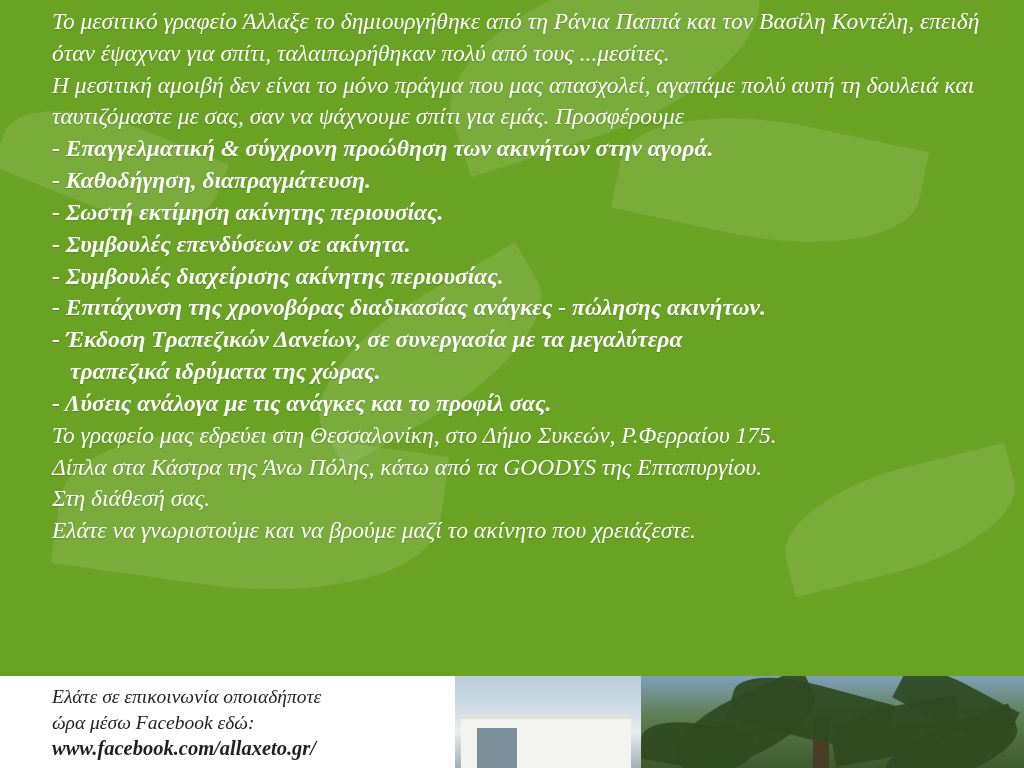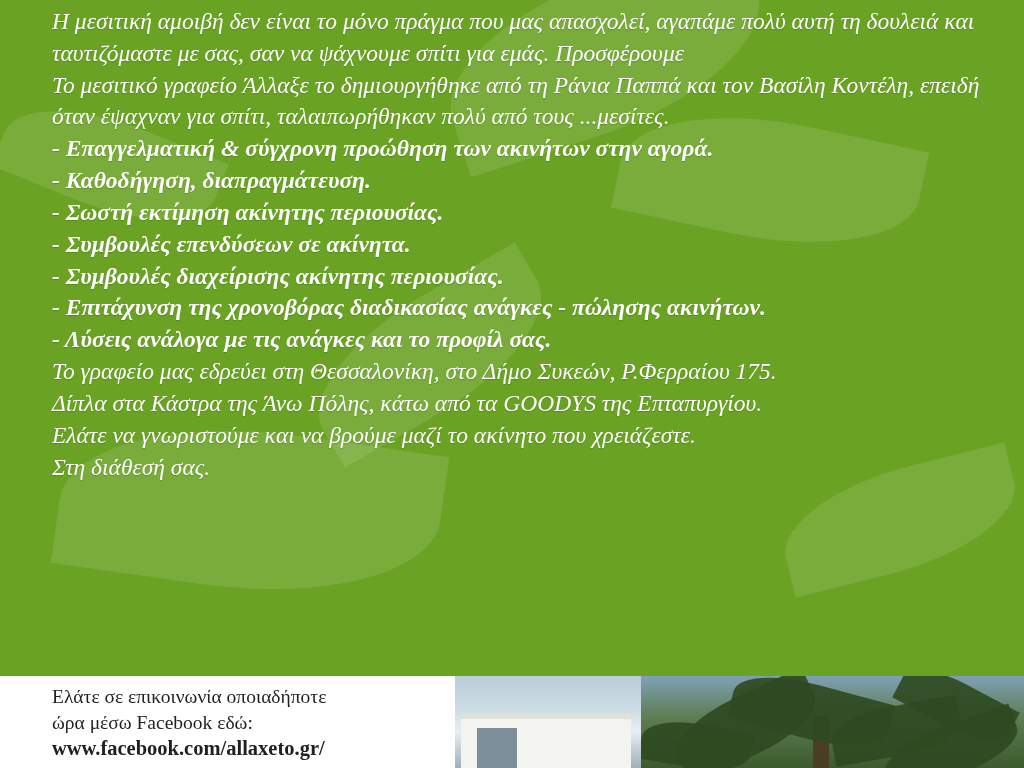--- a/index.html
+++ b/index.html
@@ -85,20 +85,21 @@
     overflow: hidden;
   }
   .footer-left {
     position: absolute;
     left: 52px;
     top: 8px;
     width: 400px;
     color: #231f20;
     font-size: 19.5px;
     line-height: 1.32;
+    font-style: italic;
   }
   .footer-left .fb-url {
     font-weight: bold;
     font-size: 20.5px;
   }
   
   .photo-strip {
     position: absolute;
     left: 455px;
     top: 0;
@@ -164,49 +165,53 @@
 
   <div class="green-panel">
     <div class="leaf l1"></div>
     <div class="leaf l2"></div>
     <div class="leaf l3"></div>
     <div class="leaf l4"></div>
     <div class="leaf l5"></div>
     <div class="leaf l6"></div>
 
     <div class="body-text">
+      <p class="para intro">Το μεσιτικό γραφείο Άλλαξε το δημιουργήθηκε από τη Ράνια Παππά και τον Βασίλη Κοντέλη, επειδή όταν έψαχναν για σπίτι, ταλαιπωρήθηκαν πολύ από τους ...μεσίτες.</p>
       <p class="para intro">Η μεσιτική αμοιβή δεν είναι το μόνο πράγμα που μας απασχολεί, αγαπάμε πολύ αυτή τη δουλειά και ταυτιζόμαστε με σας, σαν να ψάχνουμε σπίτι για εμάς. Προσφέρουμε</p>
-      <p class="para intro">Το μεσιτικό γραφείο Άλλαξε το δημιουργήθηκε από τη Ράνια Παππά και τον Βασίλη Κοντέλη, επειδή όταν έψαχναν για σπίτι, ταλαιπωρήθηκαν πολύ από τους ...μεσίτες.</p>
 
       <p class="bullet">
         <span>- Επαγγελματική &amp; σύγχρονη προώθηση των ακινήτων στην αγορά.</span>
       </p>
       <p class="bullet">
         <span>- Καθοδήγηση, διαπραγμάτευση.</span>
       </p>
       <p class="bullet">
         <span>- Σωστή εκτίμηση ακίνητης περιουσίας.</span>
       </p>
       <p class="bullet">
         <span>- Συμβουλές επενδύσεων σε ακίνητα.</span>
       </p>
       <p class="bullet">
         <span>- Συμβουλές διαχείρισης ακίνητης περιουσίας.</span>
       </p>
       <p class="bullet">
         <span>- Επιτάχυνση της χρονοβόρας διαδικασίας ανάγκες - πώλησης ακινήτων.</span>
+      </p>
+      <p class="bullet">
+        <span>- Έκδοση Τραπεζικών Δανείων, σε συνεργασία με τα μεγαλύτερα</span>
+        <span class="cont">τραπεζικά ιδρύματα της χώρας.</span>
       </p>
       <p class="bullet">
         <span>- Λύσεις ανάλογα με τις ανάγκες και το προφίλ σας.</span>
       </p>
 
       <p class="para closing">Το γραφείο μας εδρεύει στη Θεσσαλονίκη, στο Δήμο Συκεών, Ρ.Φερραίου 175.</p>
       <p class="para closing">Δίπλα στα Κάστρα της Άνω Πόλης, κάτω από τα GOODYS της Επταπυργίου.</p>
+      <p class="para closing">Στη διάθεσή σας.</p>
       <p class="para closing">Ελάτε να γνωριστούμε και να βρούμε μαζί το ακίνητο που χρειάζεστε.</p>
-      <p class="para closing">Στη διάθεσή σας.</p>
     </div>
   </div>
 
   <div class="footer">
     <div class="footer-left">
       <div>Ελάτε σε επικοινωνία οποιαδήποτε</div>
       <div>ώρα μέσω Facebook εδώ:</div>
       <div class="fb-url">www.facebook.com/allaxeto.gr/</div>
     </div>
 

